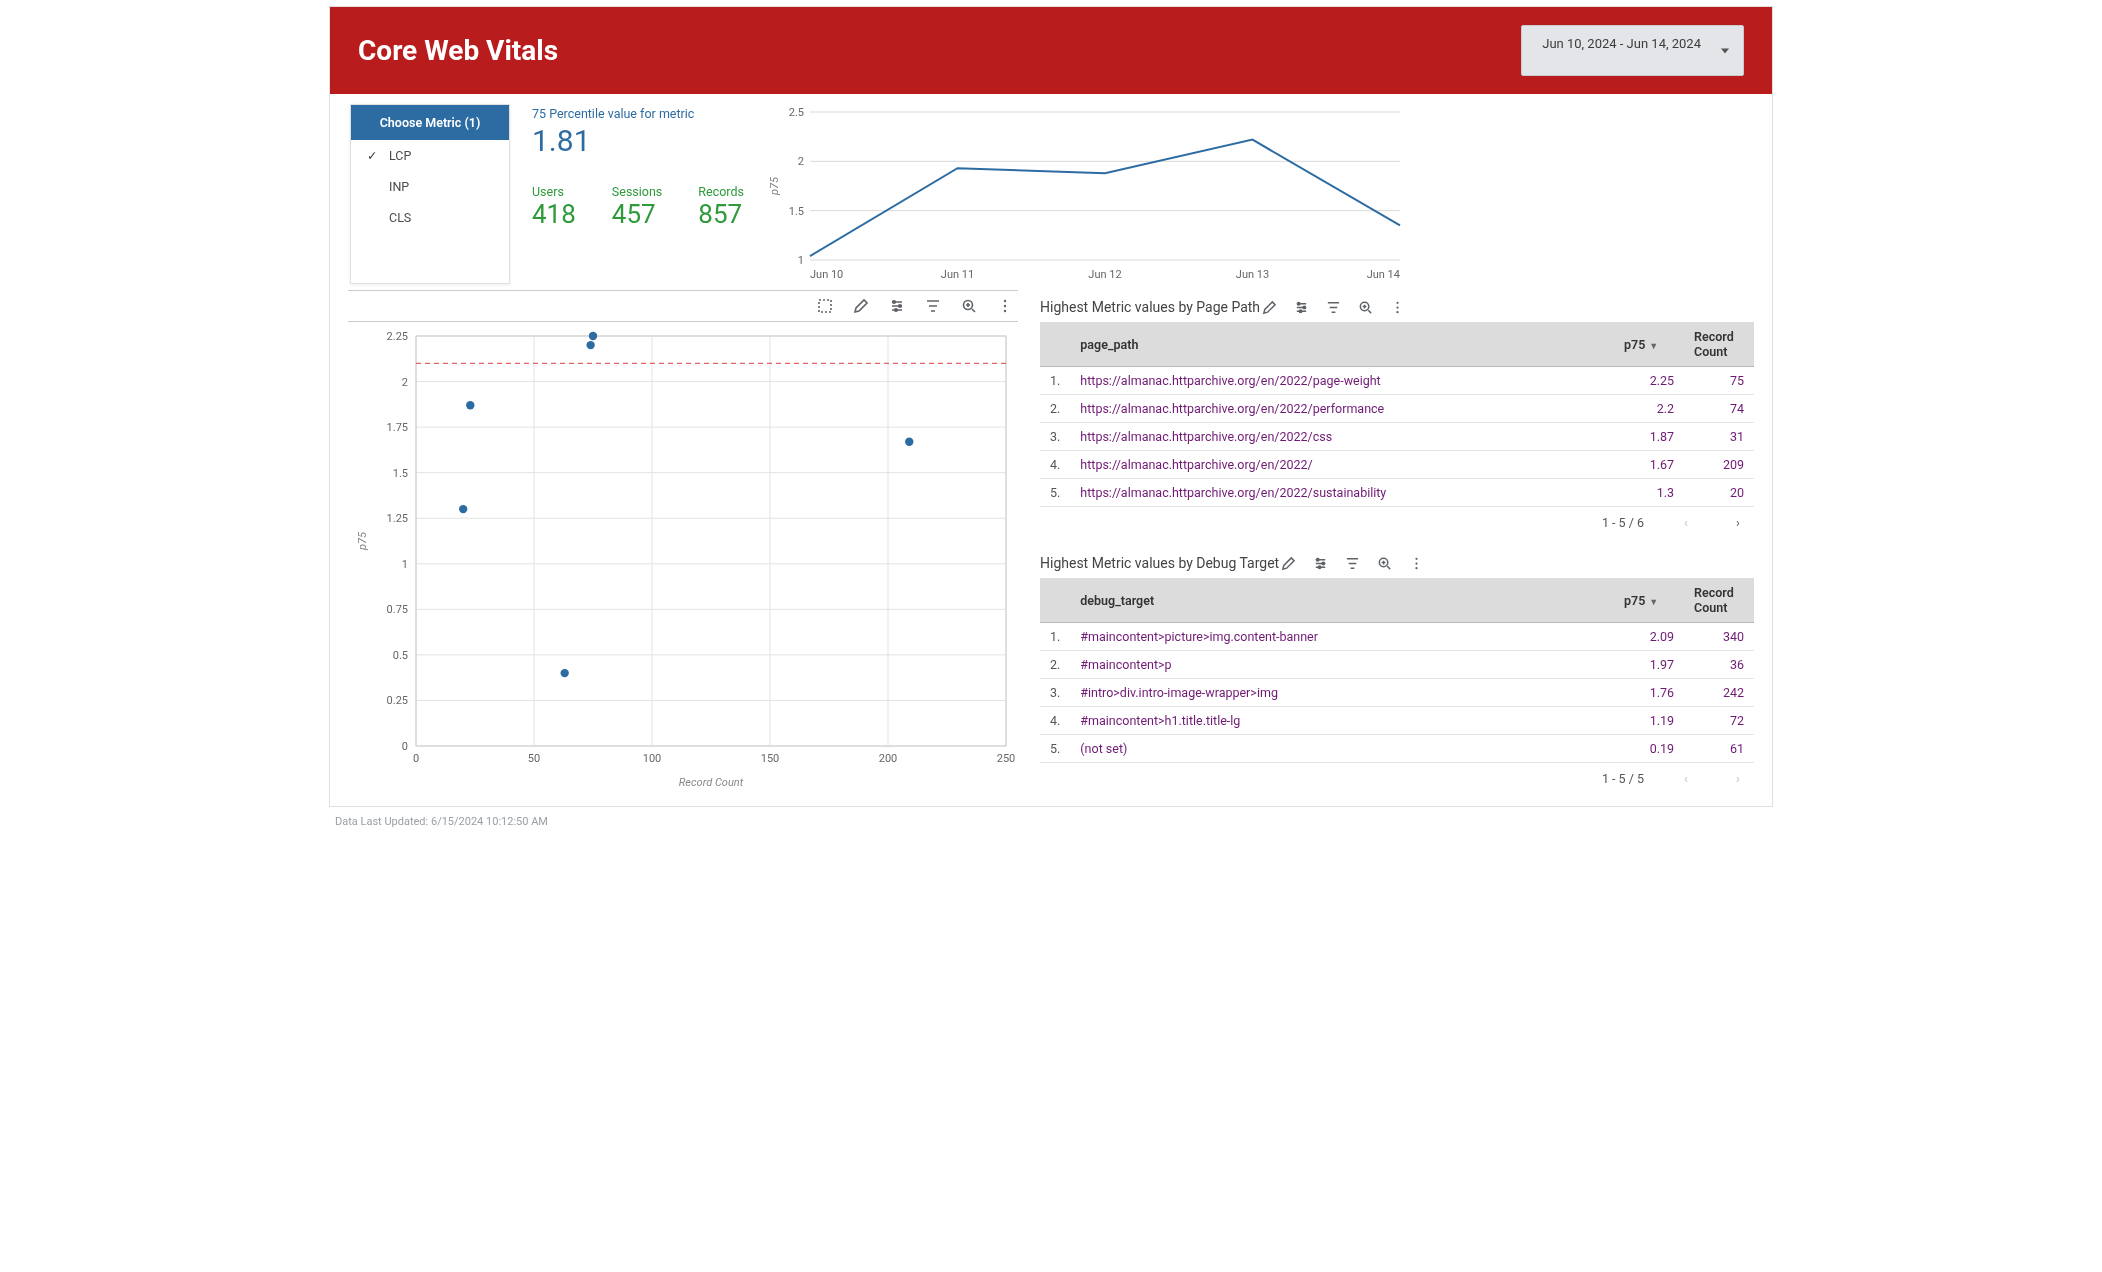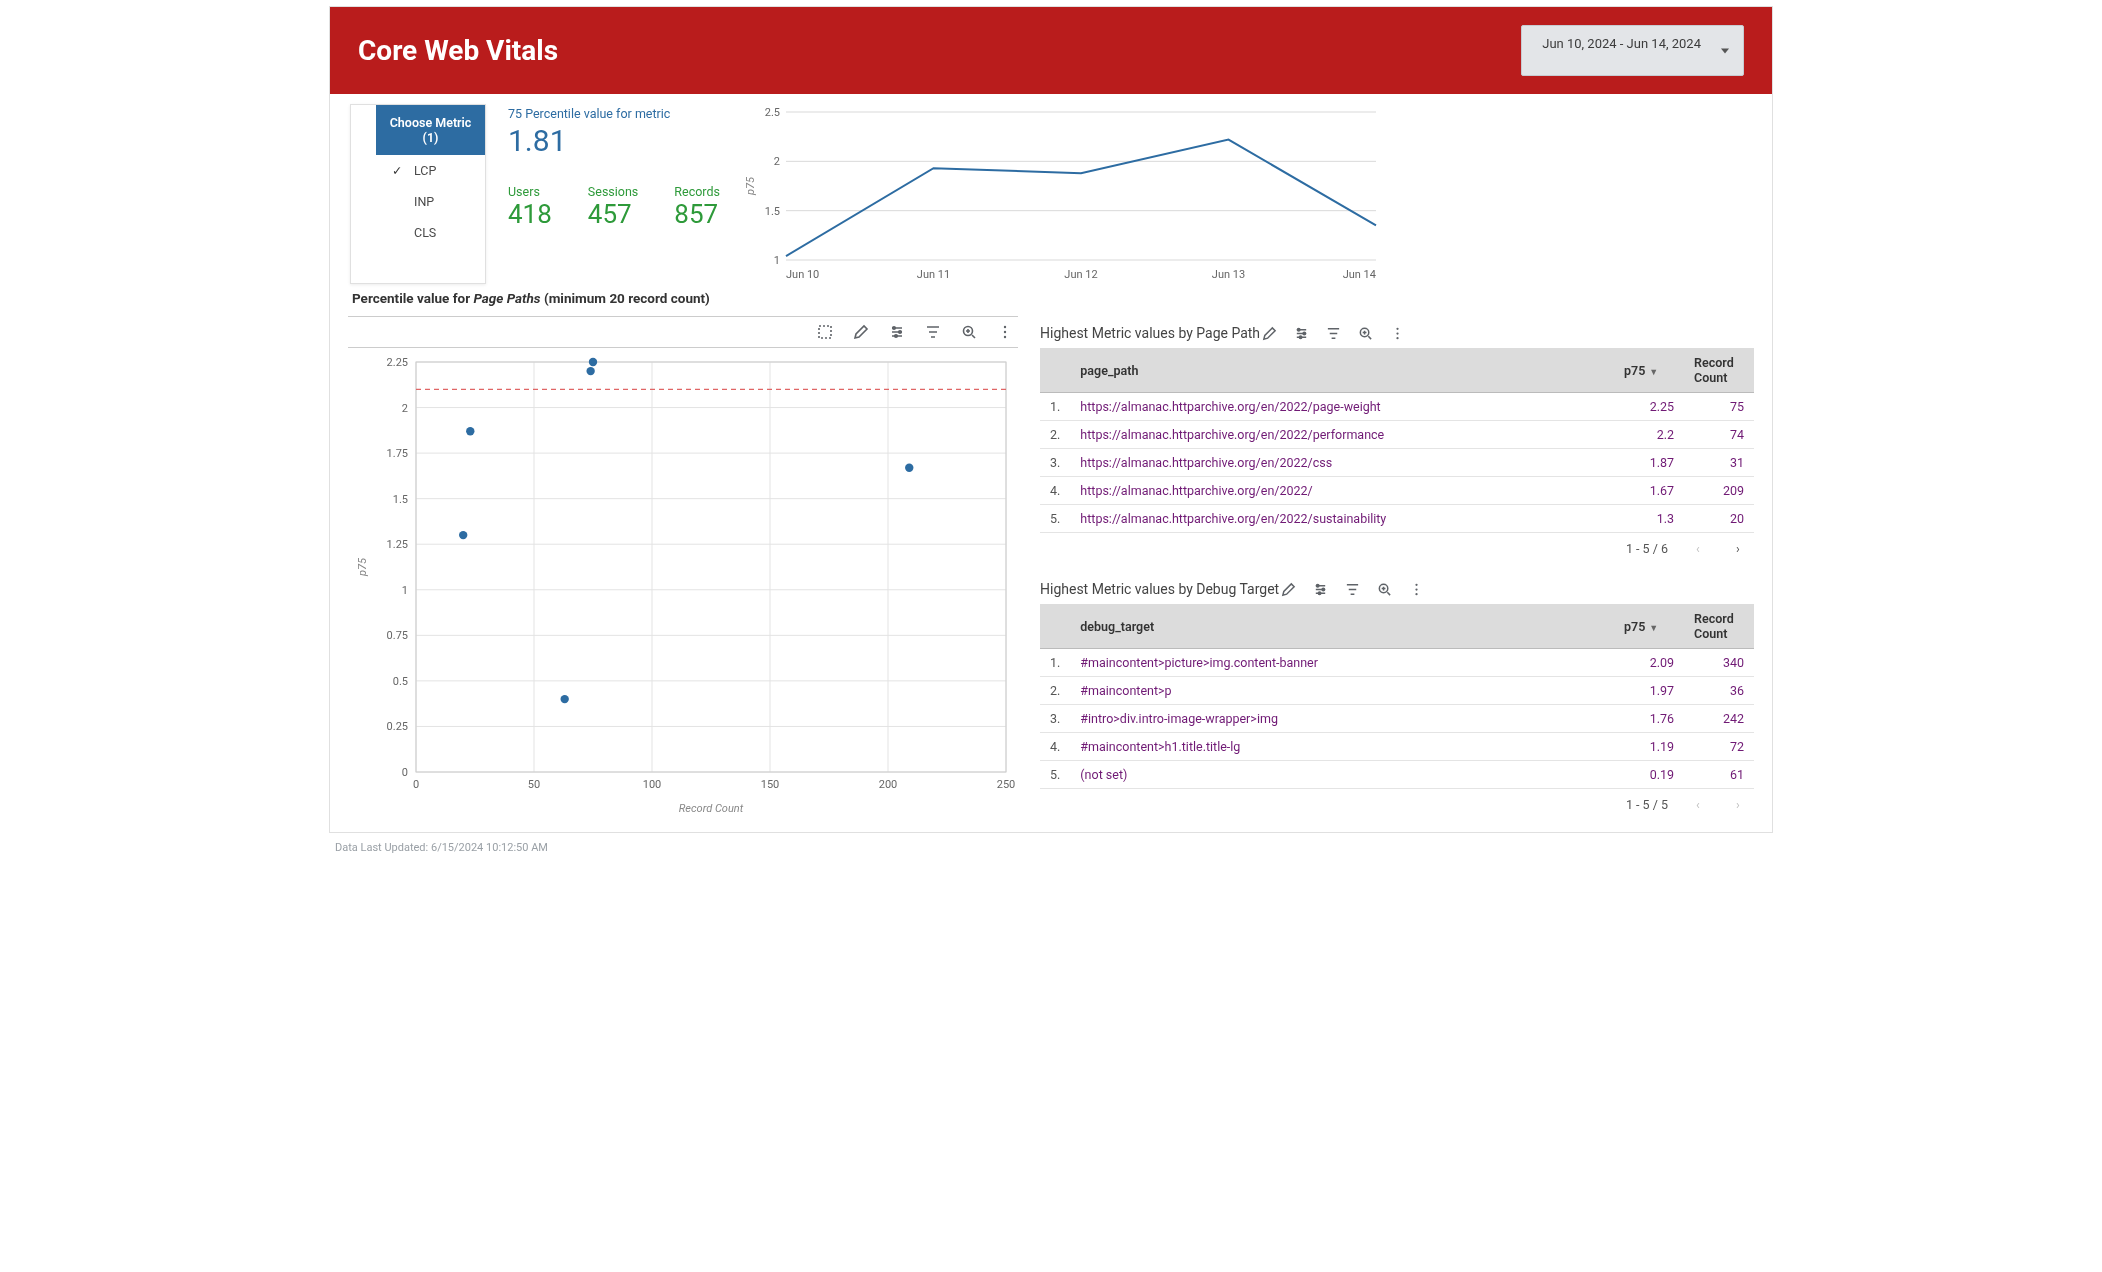--- a/index.html
+++ b/index.html
@@ -32,25 +32,24 @@
     transform: translateY(-50%);
     border-left: 4px solid transparent;
     border-right: 4px solid transparent;
     border-top: 5px solid #555;
   }
 
   .top-row { display: flex; padding: 10px 20px 0 20px; gap: 22px; }
   .top-left { display: flex; gap: 22px; }
 
   .metric-picker {
-    width: 136px;
+    width: 160px;
     background: #fff;
     border: 1px solid #e0e0e0;
     box-shadow: 0 1px 3px rgba(0,0,0,0.08);
-    padding-left: 25px;
   }
   .metric-picker-header {
     background: #2d6ca2; color: #fff;
     font-size: 12.5px; font-weight: 600;
     padding: 10px 10px; text-align: center;
   }
   .metric-option {
     display: flex; align-items: center; gap: 8px;
     font-size: 12.5px; color: #4a4a4a;
     padding: 8px 12px 8px 16px; cursor: pointer;
@@ -97,21 +96,21 @@
     background: #dcdcdc; color: #333; font-weight: 600;
     text-align: left; padding: 7px 10px;
     border-bottom: 1px solid #bbb;
   }
   thead th.num { text-align: left; }
   tbody td { padding: 6px 10px; border-bottom: 1px solid #e4e4e4; color: #701a75; }
   tbody td.idx { width: 28px; color: #555; }
   tbody td.num { text-align: right; width: 70px; }
   .sort-ind { font-size: 9px; color: #666; margin-left: 4px; }
 
-  .pager { display: flex; justify-content: flex-end; align-items: center; gap: 20px; font-size: 12.5px; color: #555; padding: 8px 6px 2px 0; }
+  .pager { display: flex; justify-content: flex-end; align-items: center; gap: 32px; font-size: 12.5px; color: #555; padding: 8px 6px 2px 0; }
   .pager .pg-btn { width: 20px; text-align: center; cursor: pointer; color: #555; }
   .pager .pg-btn.dis { color: #c2c2c2; cursor: default; }
 
   .footnote { font-size: 11px; color: #9aa0a6; padding: 4px 0 0 24px; }
 </style>
 </head>
 <body>
 
 <div class="page">
   <div class="dashboard">
@@ -175,23 +174,20 @@
             <text x="191.5" y="174" text-anchor="middle" font-size="11" fill="#666">Jun 11</text>
             <text x="339" y="174" text-anchor="middle" font-size="11" fill="#666">Jun 12</text>
             <text x="486.5" y="174" text-anchor="middle" font-size="11" fill="#666">Jun 13</text>
             <text x="634" y="174" text-anchor="end" font-size="11" fill="#666">Jun 14</text>
             <path d="M44 152.05333333333334 L191.5 64.24 L339 69.17333333333335 L486.5 35.62666666666665 L634 121.46666666666665 " fill="none" stroke="#2d6ca2" stroke-width="2"></path>
             <text x="12" y="82" text-anchor="middle" font-size="11" fill="#888" font-style="italic" transform="rotate(-90 12 82)">p75</text>
           </svg>
       </div>
     </div>
 
-    <div class="section-title">
-      <b><span>Percentile value for </span><em>Page Paths</em><span> (minimum 20 record count)</span></b>
-    </div>
 
     <div class="lower-row">
       <div class="scatter-col">
         <div class="toolbar">
           <span class="tb">
               <svg viewBox="0 0 16 16">
                 <rect x="2" y="2" width="12" height="12" stroke-dasharray="2 2"></rect>
               </svg>
             </span>
           <span class="tb">

